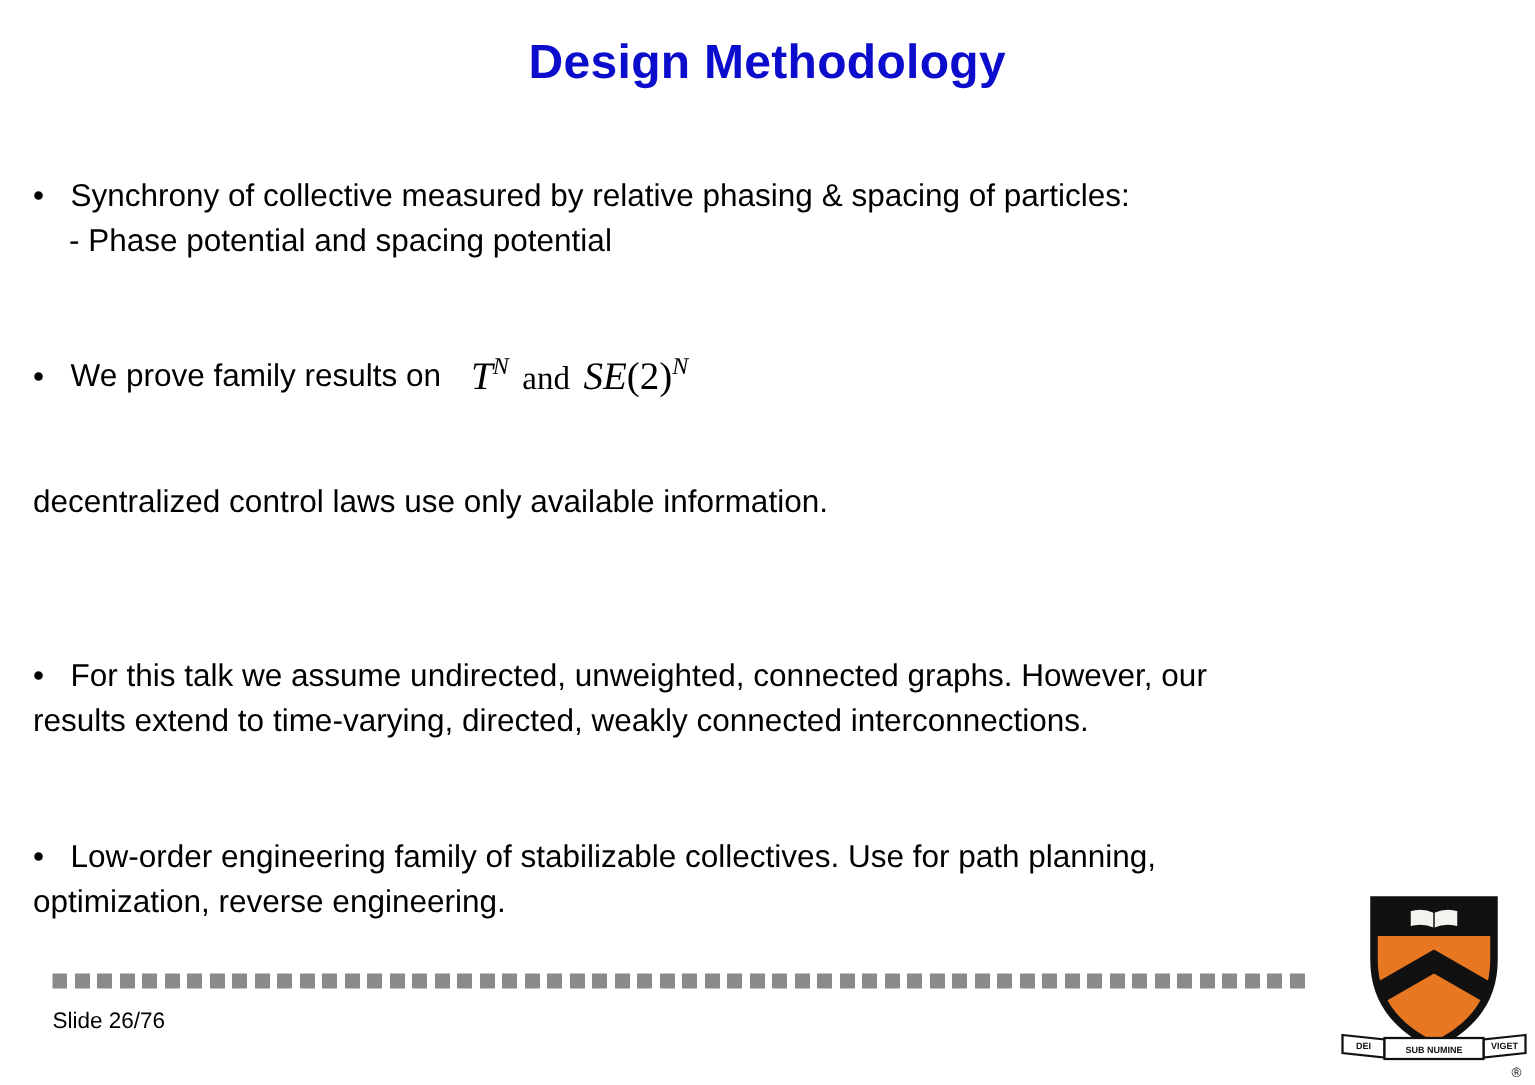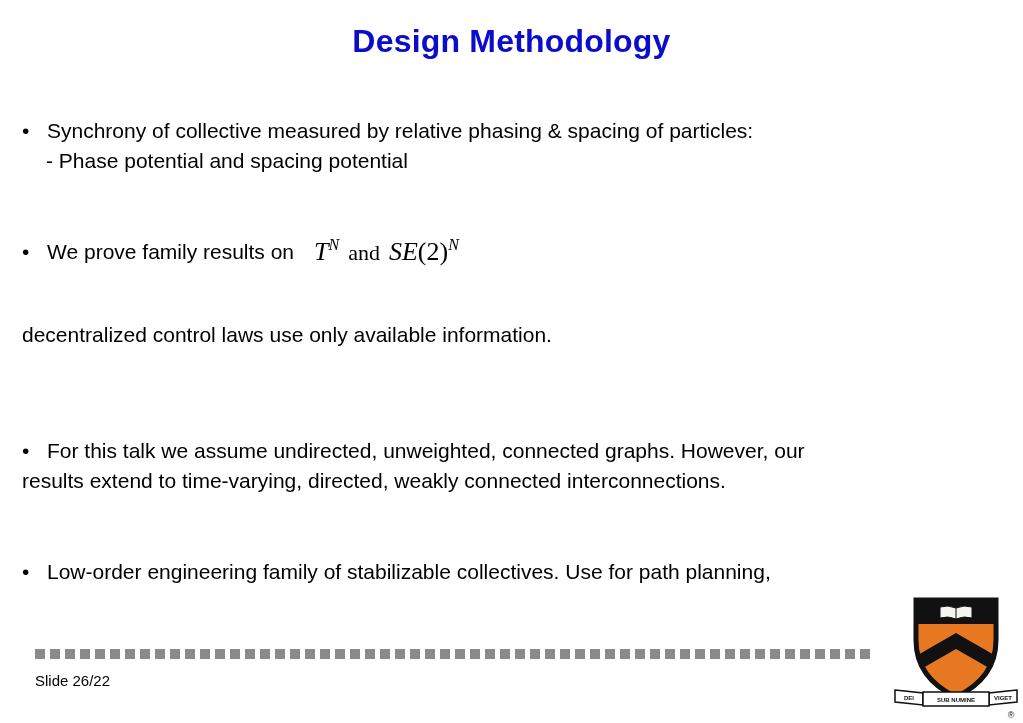--- a/index.html
+++ b/index.html
@@ -70,25 +70,26 @@
     <span class="line">
       <span class="marker">•</span><span>For this talk we assume undirected, unweighted, connected graphs.  However, our</span>
     </span>
     <span class="line">results extend to time-varying, directed, weakly connected interconnections.</span>
   </div>
 
   <div class="para" style="top:557px">
     <span class="line">
       <span class="marker">•</span><span>Low-order engineering family of stabilizable collectives.  Use for path planning,</span>
     </span>
+    <span class="line">optimization, reverse engineering.</span>
   </div>
 
   <div class="dots"></div>
 
-  <div class="slide-number">Slide 26/22</div>
+  <div class="slide-number">Slide 26/76</div>
 
   <svg class="crest" viewBox="0 0 126 126">
     <defs>
       <clipPath id="shieldClip">
         <path d="M23 6 H103 V46 Q103 84 63 103 Q23 84 23 46 Z"></path>
       </clipPath>
     </defs>
     <path d="M23 6 H103 V46 Q103 84 63 103 Q23 84 23 46 Z" style="fill:var(--princeton_orange, #e87722)" stroke="#111" stroke-width="5"></path>
     <g clip-path="url(#shieldClip)">
       <rect x="18" y="2" width="90" height="28" fill="#111"></rect>

